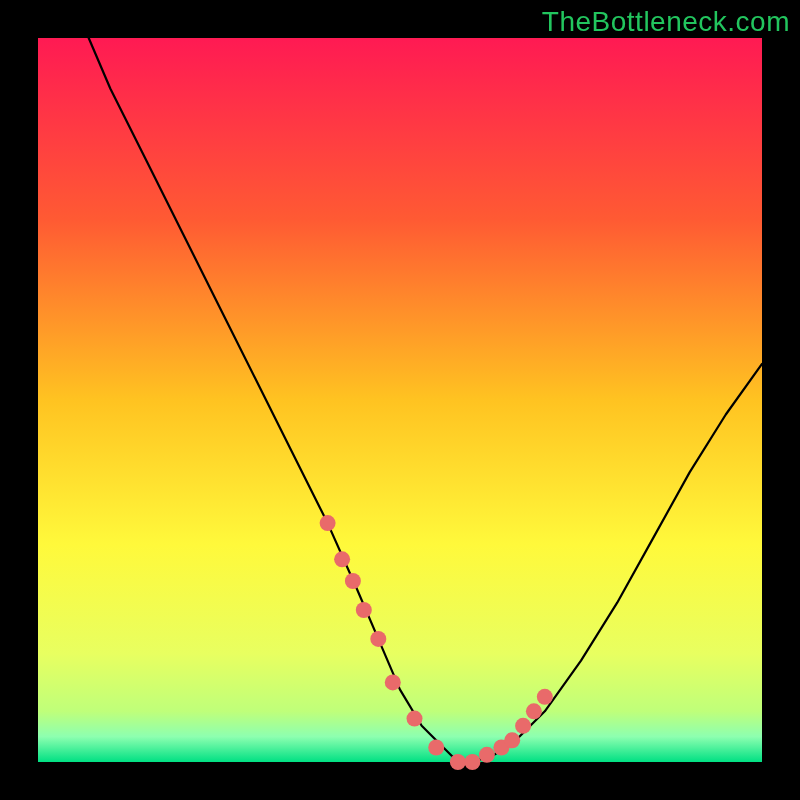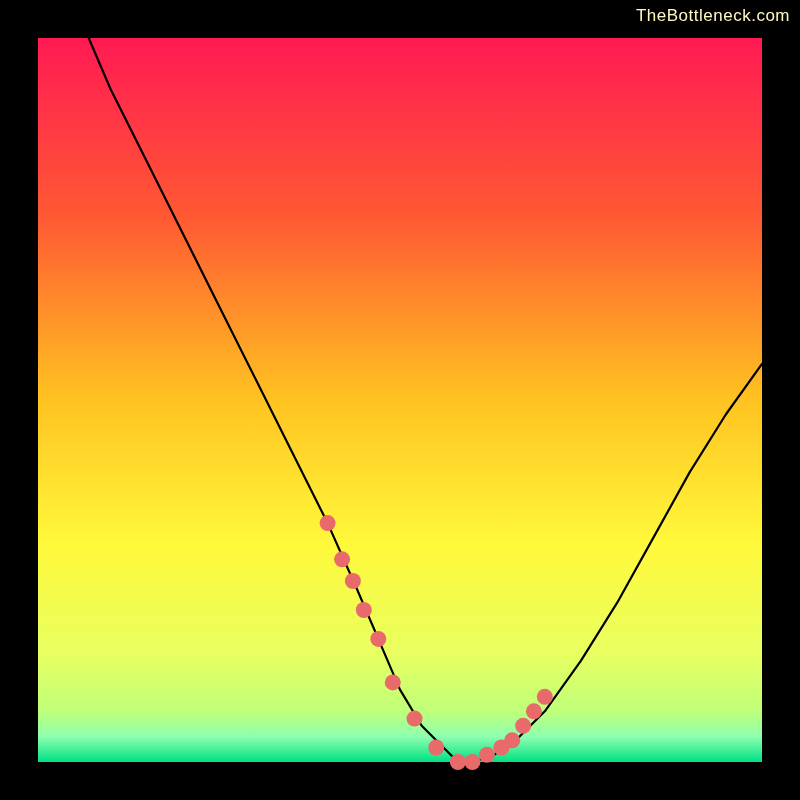--- a/index.html
+++ b/index.html
@@ -13,22 +13,22 @@
   .stage {
     position: relative;
     width: 800px;
     height: 800px;
   }
   .watermark {
     position: absolute;
     top: 6px;
     right: 10px;
     font-family: Arial, Helvetica, sans-serif;
-    font-size: 17px;
-    color: #fef9c3;
+    font-size: 28px;
+    color: #22c55e;
     letter-spacing: 0.5px;
     user-select: none;
   }
   svg {
     position: absolute;
     left: 0;
     top: 0;
   }
 </style>
 </head>

